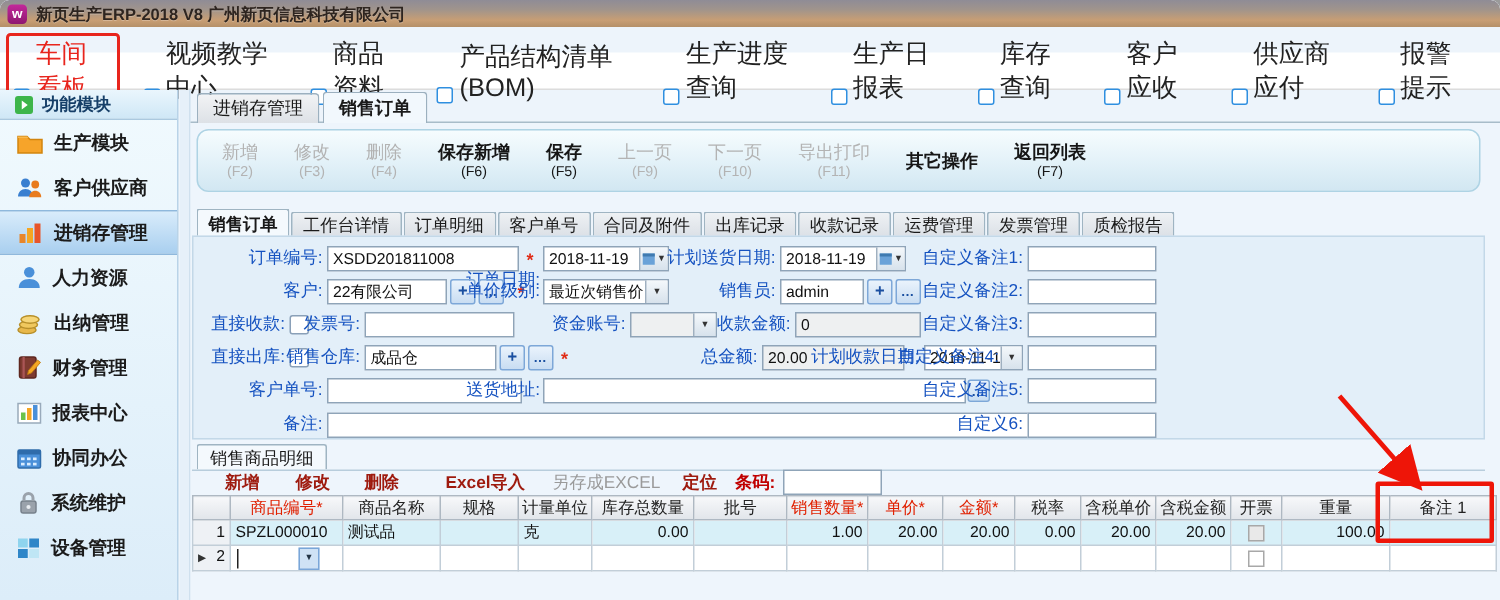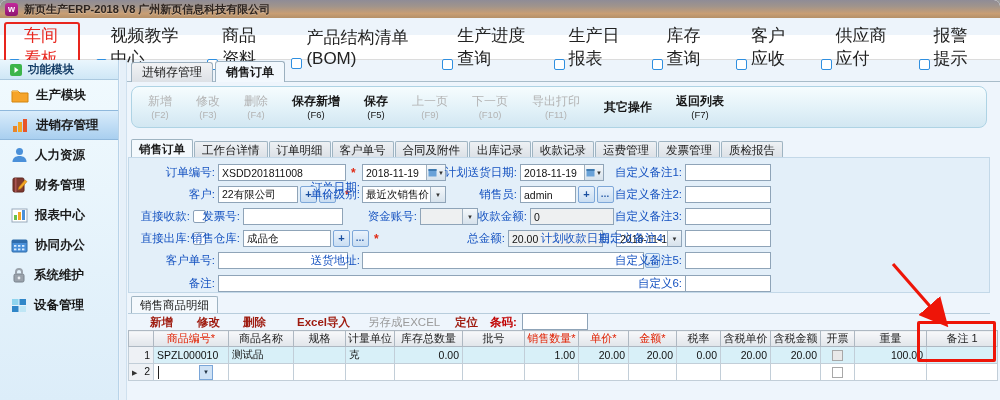--- a/index.html
+++ b/index.html
@@ -186,34 +186,51 @@
         </svg>
       <span>功能模块</span>
     </div>
     <div class="sitem">
       <svg width="18" height="15" viewBox="0 0 18 15">
           <path d="M1 3h6l2 2h8v9H1z" fill="#f6a42a" stroke="#d2850e"></path>
           <path d="M1 3h6l1 1H1z" fill="#f8b94f"></path>
         </svg>
       <span>生产模块</span>
     </div>
+    <div class="sitem">
+      <svg width="18" height="16" viewBox="0 0 18 16">
+          <circle cx="6" cy="5" r="3" fill="#3a7fd0"></circle>
+          <path d="M1 14c0-3 2.2-5 5-5s5 2 5 5z" fill="#3a7fd0"></path>
+          <circle cx="12.5" cy="6" r="2.6" fill="#e87b1e"></circle>
+          <path d="M8.5 14.5c0-2.6 1.8-4.3 4-4.3s4 1.7 4 4.3z" fill="#e87b1e"></path>
+        </svg>
+      <span>客户供应商</span>
+    </div>
     <div class="sitem sel">
       <svg width="18" height="15" viewBox="0 0 18 15">
           <rect x="2" y="8" width="4" height="6" fill="#e8862a"></rect>
           <rect x="7" y="4" width="4" height="10" fill="#f5a623"></rect>
           <rect x="12" y="1" width="4" height="13" fill="#e8552a"></rect>
         </svg>
       <span>进销存管理</span>
     </div>
     <div class="sitem">
       <svg width="17" height="16" viewBox="0 0 17 16">
           <circle cx="8.5" cy="4.5" r="3.5" fill="#4a90d9"></circle>
           <path d="M1.5 15c0-4 3-6 7-6s7 2 7 6z" fill="#4a90d9"></path>
         </svg>
       <span>人力资源</span>
+    </div>
+    <div class="sitem">
+      <svg width="18" height="15" viewBox="0 0 18 15">
+          <ellipse cx="7" cy="12" rx="6" ry="2.5" fill="#e8b84b" stroke="#b8902a"></ellipse>
+          <ellipse cx="8" cy="8.5" rx="6" ry="2.5" fill="#f0c85e" stroke="#b8902a"></ellipse>
+          <ellipse cx="9" cy="5" rx="6" ry="2.5" fill="#f6d678" stroke="#b8902a"></ellipse>
+        </svg>
+      <span>出纳管理</span>
     </div>
     <div class="sitem">
       <svg width="17" height="16" viewBox="0 0 17 16">
           <rect x="2" y="1" width="11" height="14" rx="1.5" fill="#7e3a30" stroke="#5e271f"></rect>
           <rect x="4" y="1" width="1.5" height="14" fill="#a55"></rect>
           <path d="M8 10l6-7 2 1.6-6 7-2.6 1z" fill="#f5a623" stroke="#c07d10" stroke-width="0.6"></path>
         </svg>
       <span>财务管理</span>
     </div>
     <div class="sitem">

